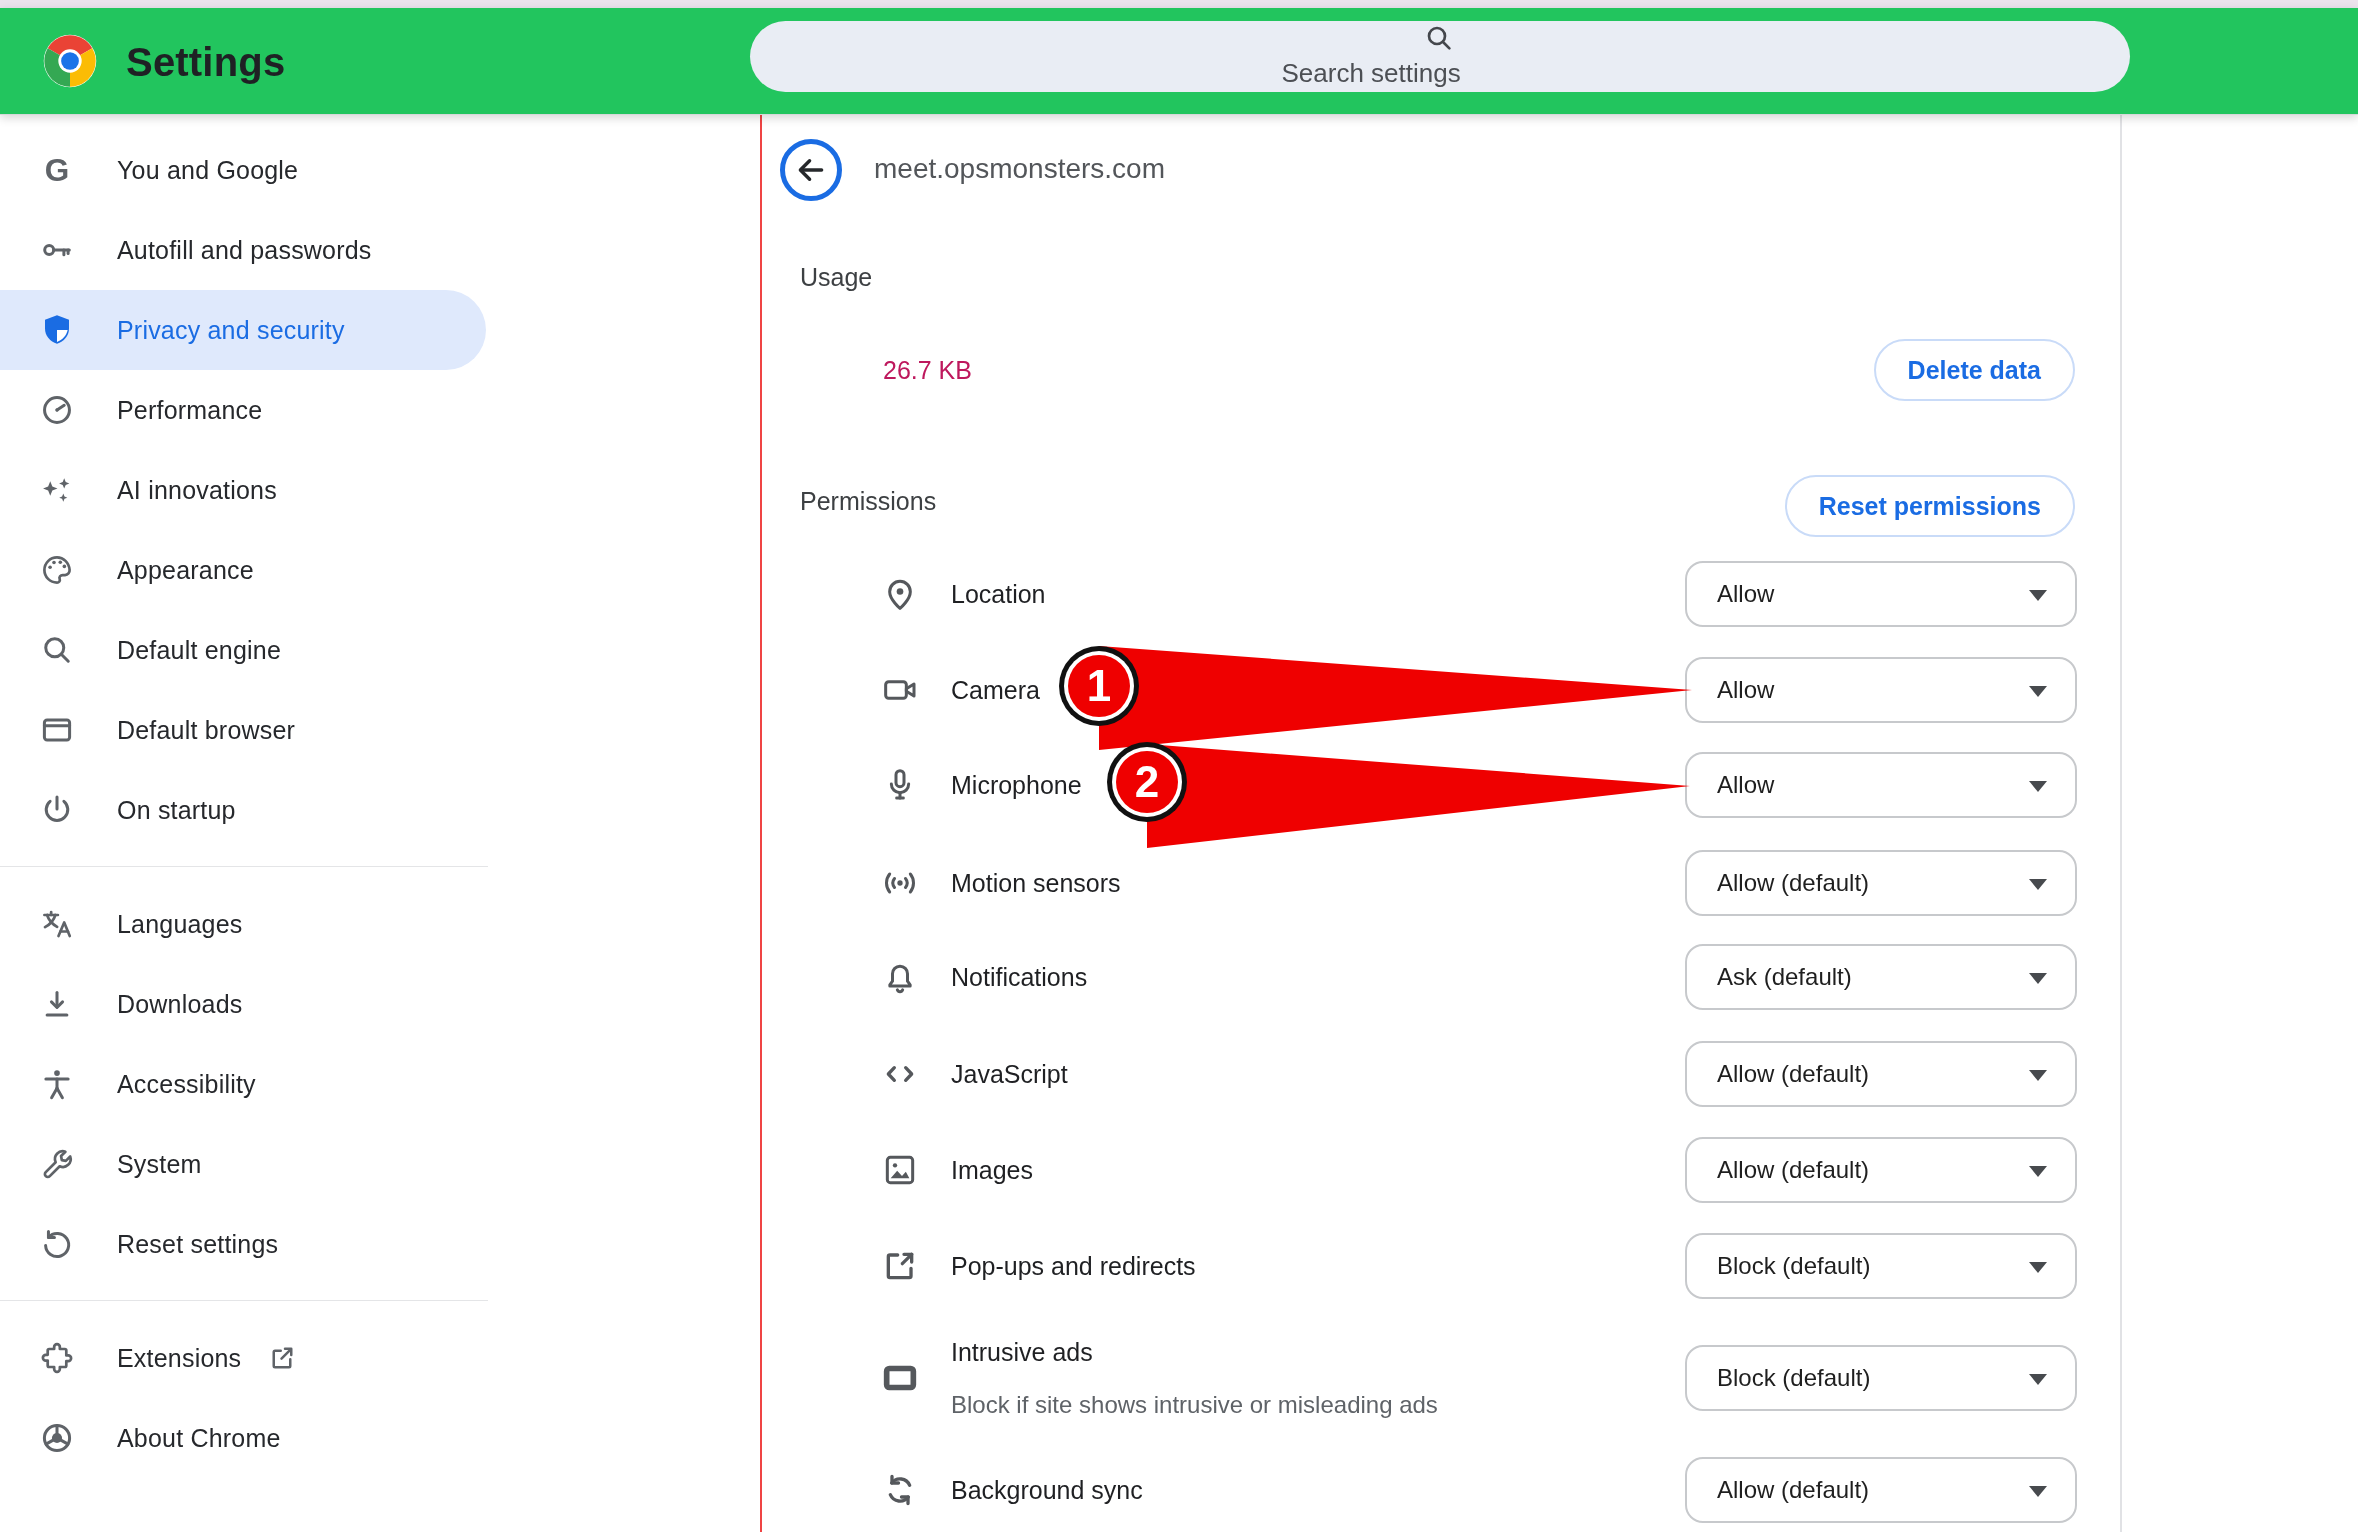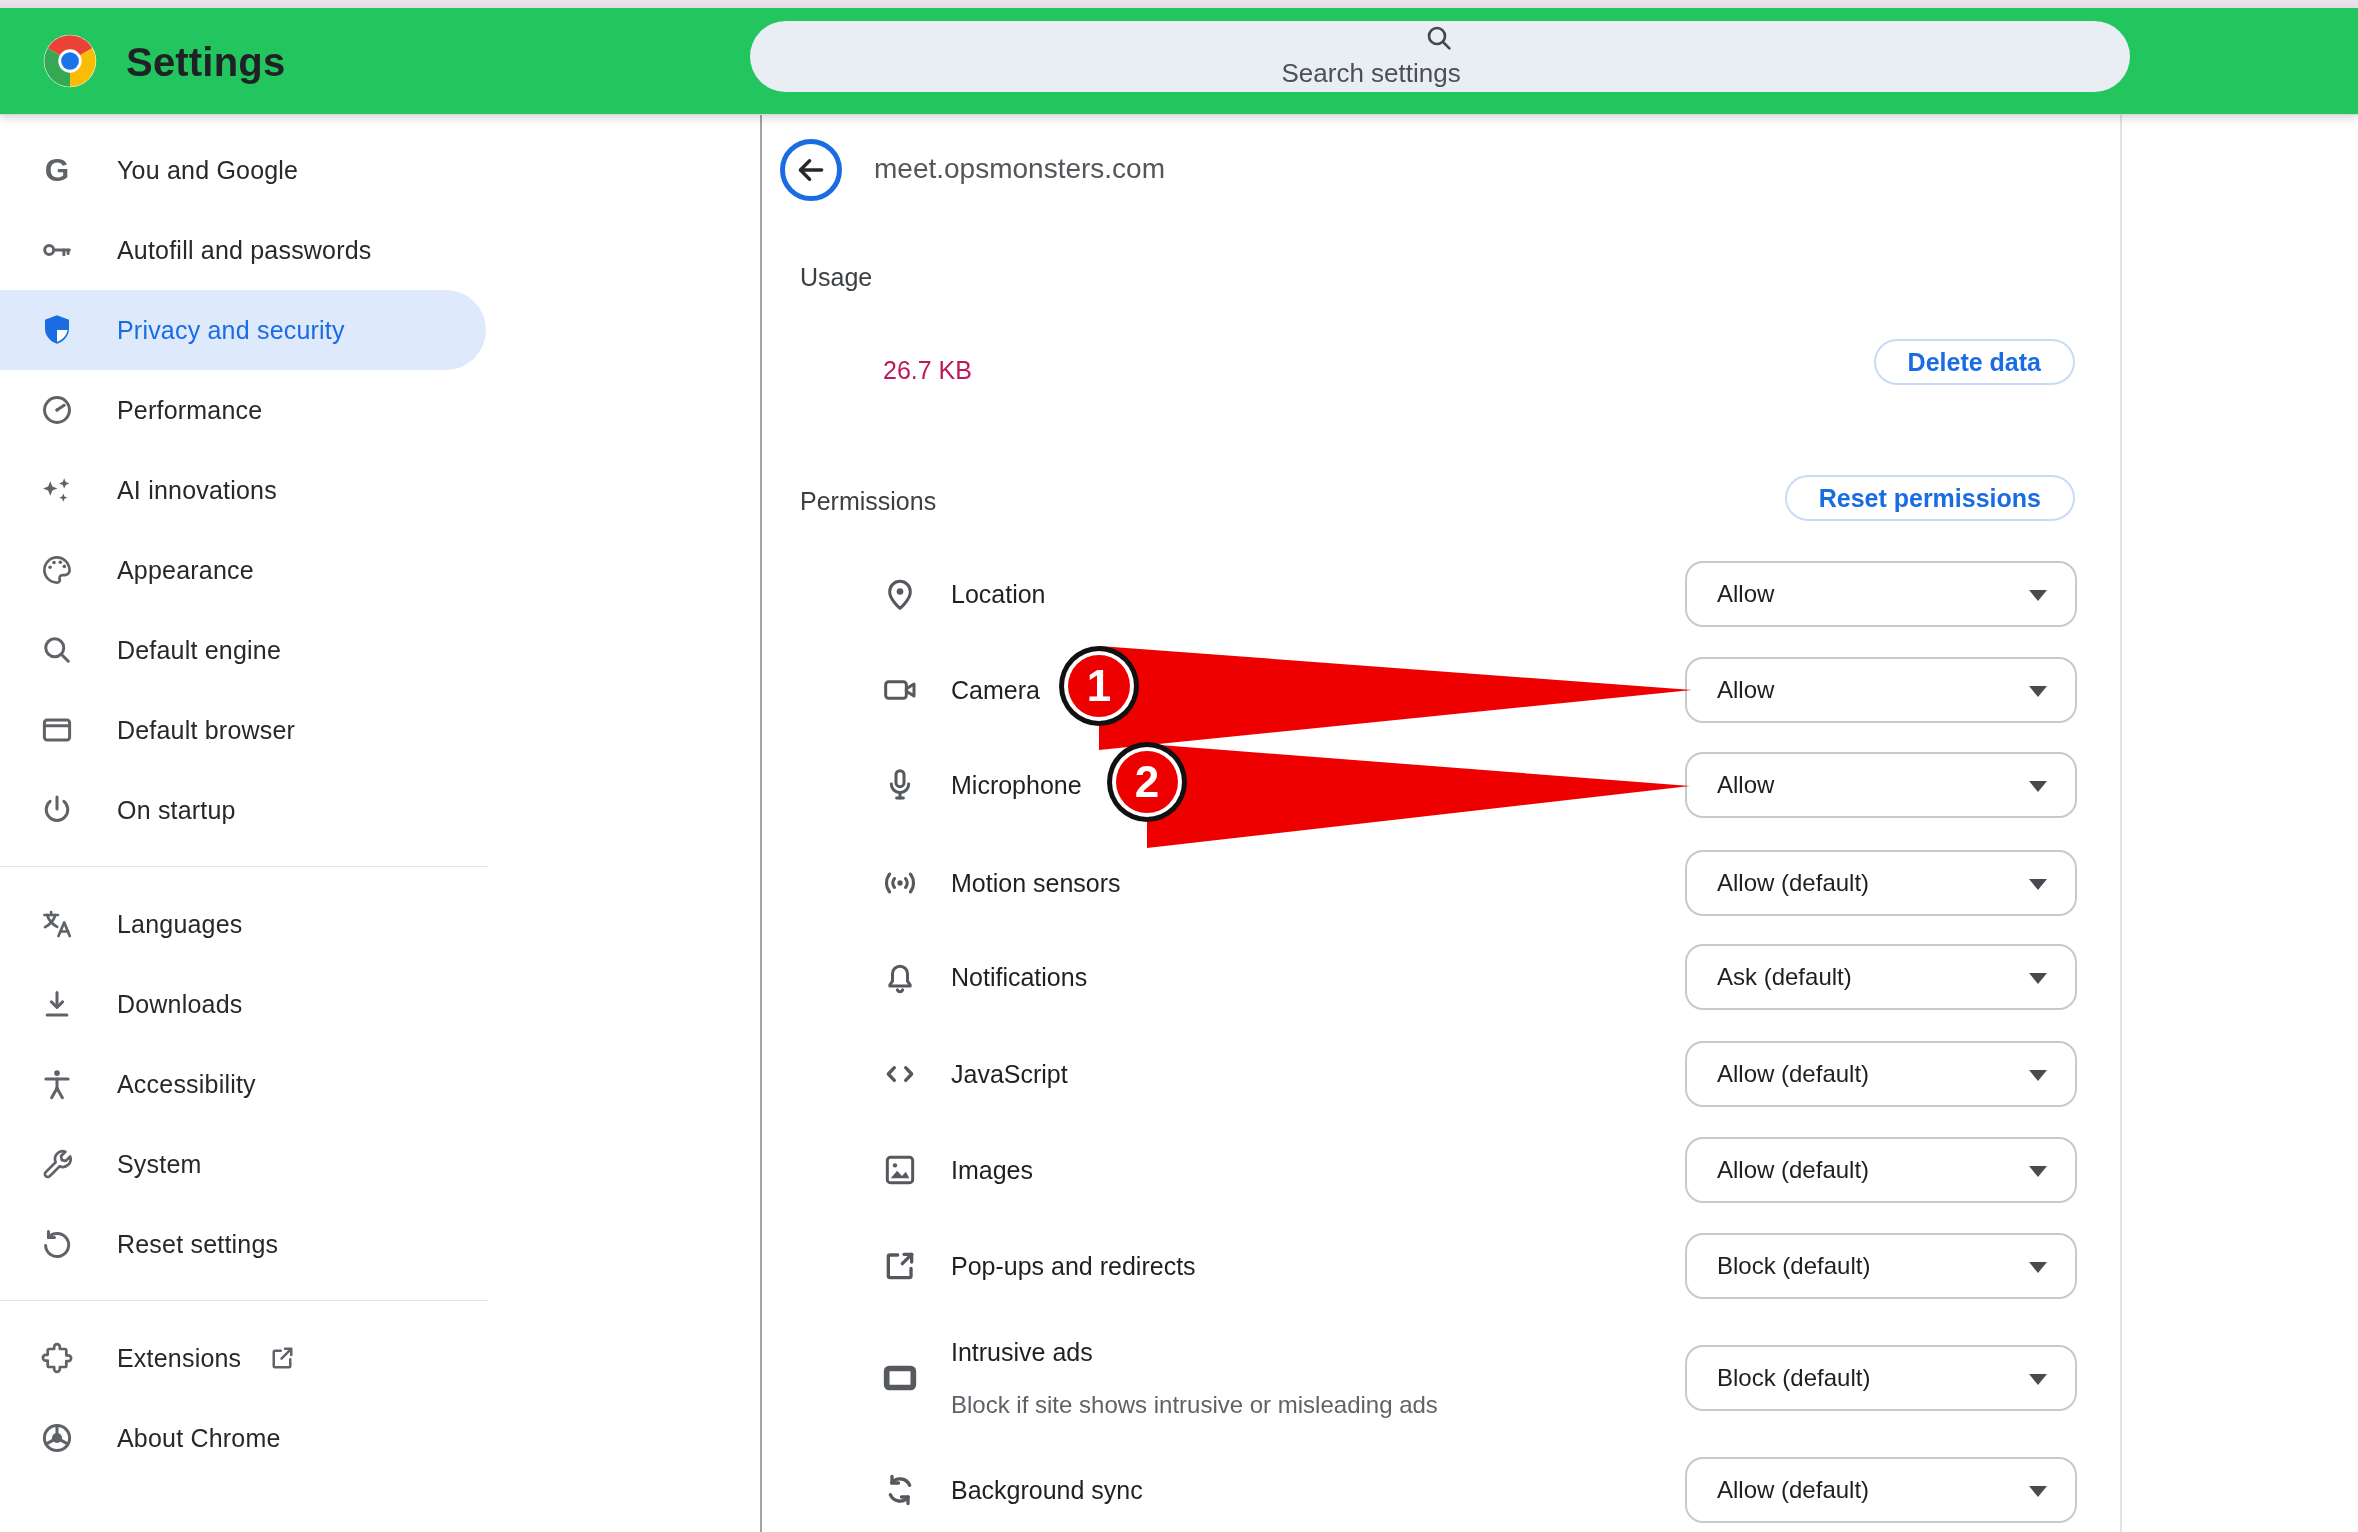--- a/index.html
+++ b/index.html
@@ -31,34 +31,34 @@
   .side-icon{width:40px;height:40px;margin-left:37px;flex:0 0 auto;display:flex;align-items:center;justify-content:center;color:#5f6368;}
   .side-label{margin-left:40px;font-size:25px;font-weight:400;color:#26282c;letter-spacing:.2px;white-space:nowrap;}
   .side-item.selected{background:#dfe9fc;border-radius:0 40px 40px 0;width:486px;}
   .side-item.selected .side-label,.side-item.selected .side-icon{color:#1a6ce3;}
   .side-divider{height:1px;background:#e4e5e7;margin:16px 272px 17px 0;}
   .ext-icon{margin-left:26px;display:flex;align-items:center;color:#5f6368;}
 
   
   .card{
     position:absolute;top:114px;left:760px;width:1362px;bottom:0;background:#fff;
-    border-left:2px solid #a3a3a3;border-right:2px solid #e1e2e5;box-sizing:border-box;z-index:1;
+    border-left:2px solid #ef4444;border-right:2px solid #e1e2e5;box-sizing:border-box;z-index:1;
   }
   .back-btn{
     position:absolute;left:18px;top:25px;width:62px;height:62px;border-radius:50%;
     border:5px solid #1a6ce3;box-sizing:border-box;background:#fff;
     display:flex;align-items:center;justify-content:center;cursor:pointer;color:#26282b;
   }
   .site-title{position:absolute;left:112px;top:39px;font-size:28px;font-weight:500;color:#53565a;}
   .section-head{position:absolute;left:38px;font-size:25px;font-weight:500;color:#3d4043;}
   .usage-head{top:149px;}
   .perm-head{top:373px;}
   .usage-value{position:absolute;left:121px;top:242px;font-size:25px;color:#be185d;}
   .pill-btn{
-    position:absolute;right:45px;height:46px;border:2px solid #c9dbf8;border-radius:33px;background:#fff;
+    position:absolute;right:45px;height:62px;border:2px solid #c9dbf8;border-radius:33px;background:#fff;
     color:#1a6ce3;font-size:25px;font-weight:600;display:flex;align-items:center;
     padding:0 32px;box-sizing:border-box;cursor:pointer;white-space:nowrap;
   }
   .delete-btn{top:225px;}
   .reset-btn{top:361px;}
 
   .perm-row{position:absolute;left:0;right:0;height:92px;}
   .perm-icon{position:absolute;left:118px;top:50%;transform:translateY(-50%);width:40px;height:40px;color:#55585c;display:flex;align-items:center;justify-content:center;}
   .perm-label{position:absolute;left:189px;top:50%;transform:translateY(-50%);font-size:25px;color:#1f2023;line-height:1.0;}
   .perm-label .sub{display:block;margin-top:28px;font-size:24px;color:#5f6368;white-space:nowrap;}

